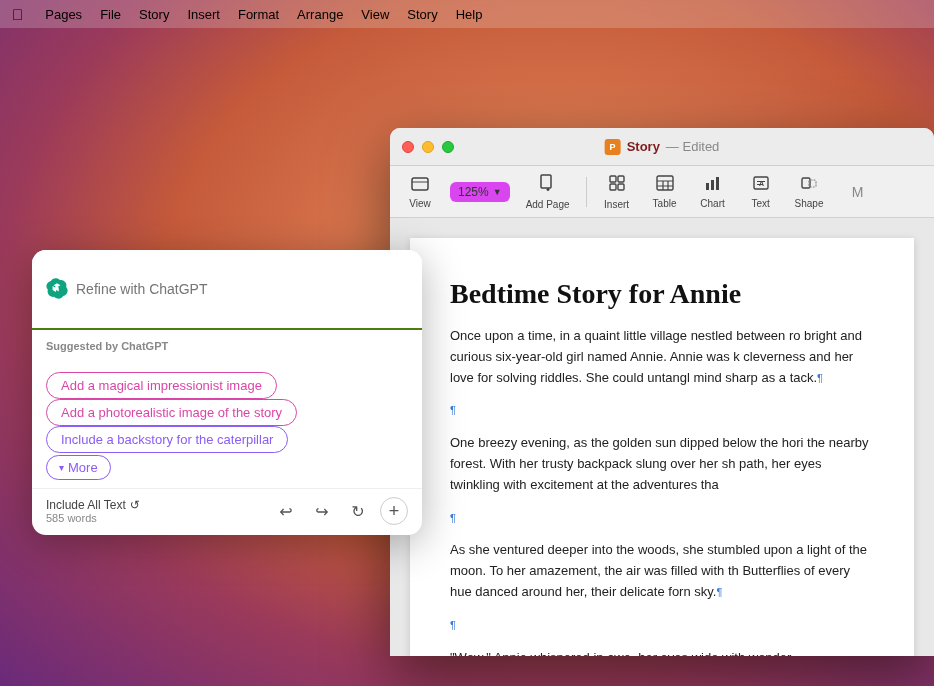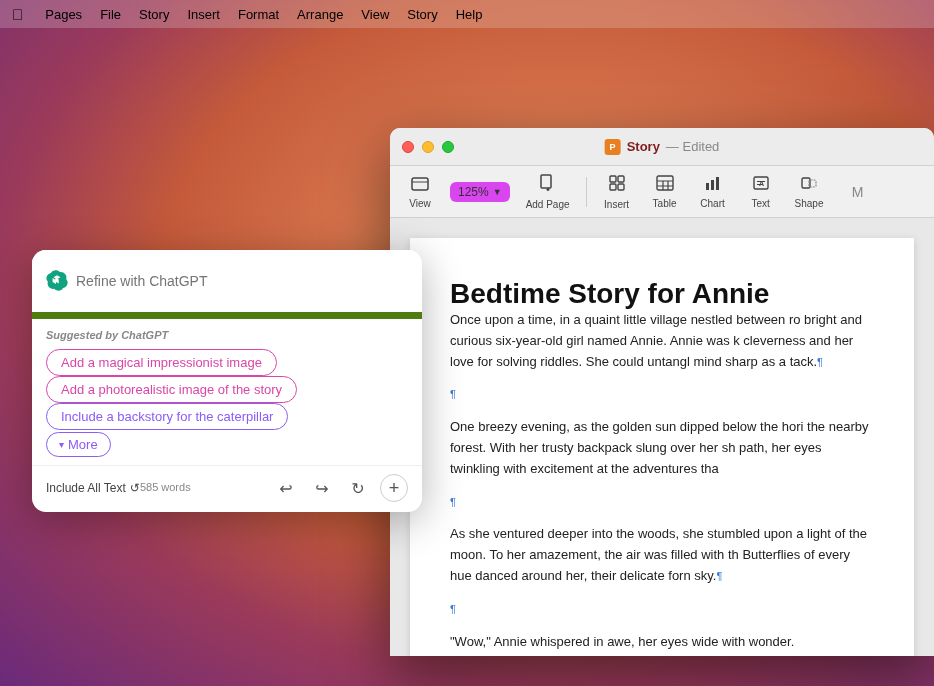--- a/index.html
+++ b/index.html
@@ -181,22 +181,22 @@
       width: 100%;
       min-height: 500px;
       padding: 40px 40px 40px 40px;
       box-shadow: 0 2px 8px rgba(0,0,0,0.15);
       overflow: hidden;
     }
     .doc-title {
       font-size: 28px;
       font-weight: 700;
       color: #111;
-      margin-bottom: 0;
-      font-family: Liberation Sans, sans-serif;
+      margin-bottom: 16px;
+      font-family: Liberation Serif, serif;
     }
     .doc-paragraph {
       font-size: 13px;
       line-height: 1.6;
       color: #222;
       margin-bottom: 12px;
     }
     .pilcrow {
       color: #3a7bd5;
       font-size: 11px;
@@ -211,24 +211,24 @@
       background: white;
       border-radius: 14px;
       box-shadow: 0 8px 40px rgba(0,0,0,0.3);
       overflow: hidden;
       z-index: 200;
     }
 
     .chatgpt-input-row {
       display: flex;
       align-items: center;
-      padding: 20px 14px;
+      padding: 28px 14px;
       background: white;
       gap: 8px;
-      border-bottom: 7px solid #4d7c0f;
+      border-bottom: 2px solid #4d7c0f;
     }
     .chatgpt-logo {
       width: 22px;
       height: 22px;
       flex-shrink: 0;
     }
     .chatgpt-input {
       flex: 1;
       border: none;
       outline: none;
@@ -237,22 +237,21 @@
       background: transparent;
     }
 
     .suggestions-area {
       padding: 10px 14px 8px;
     }
     .suggestions-label {
       font-size: 11px;
       font-weight: 600;
       color: #888;
-      margin-bottom: 8px;
-      font-style: italic;
+      margin-bottom: 20px;
     }
     .suggestion-chip {
       display: inline-block;
       border: 1.5px solid;
       border-radius: 20px;
       padding: 5px 14px;
       font-size: 13px;
       font-weight: 500;
       cursor: pointer;
       white-space: nowrap;
@@ -285,21 +284,21 @@
 
     .chatgpt-footer {
       display: flex;
       align-items: center;
       justify-content: space-between;
       padding: 8px 14px 10px;
       border-top: 1px solid #eee;
     }
     .footer-left {
       display: flex;
-      flex-direction: row;
+      flex-direction: column;
     }
     .footer-include {
       font-size: 12px;
       color: #444;
       display: flex;
       align-items: center;
       gap: 4px;
     }
     .footer-words {
       font-size: 11px;

